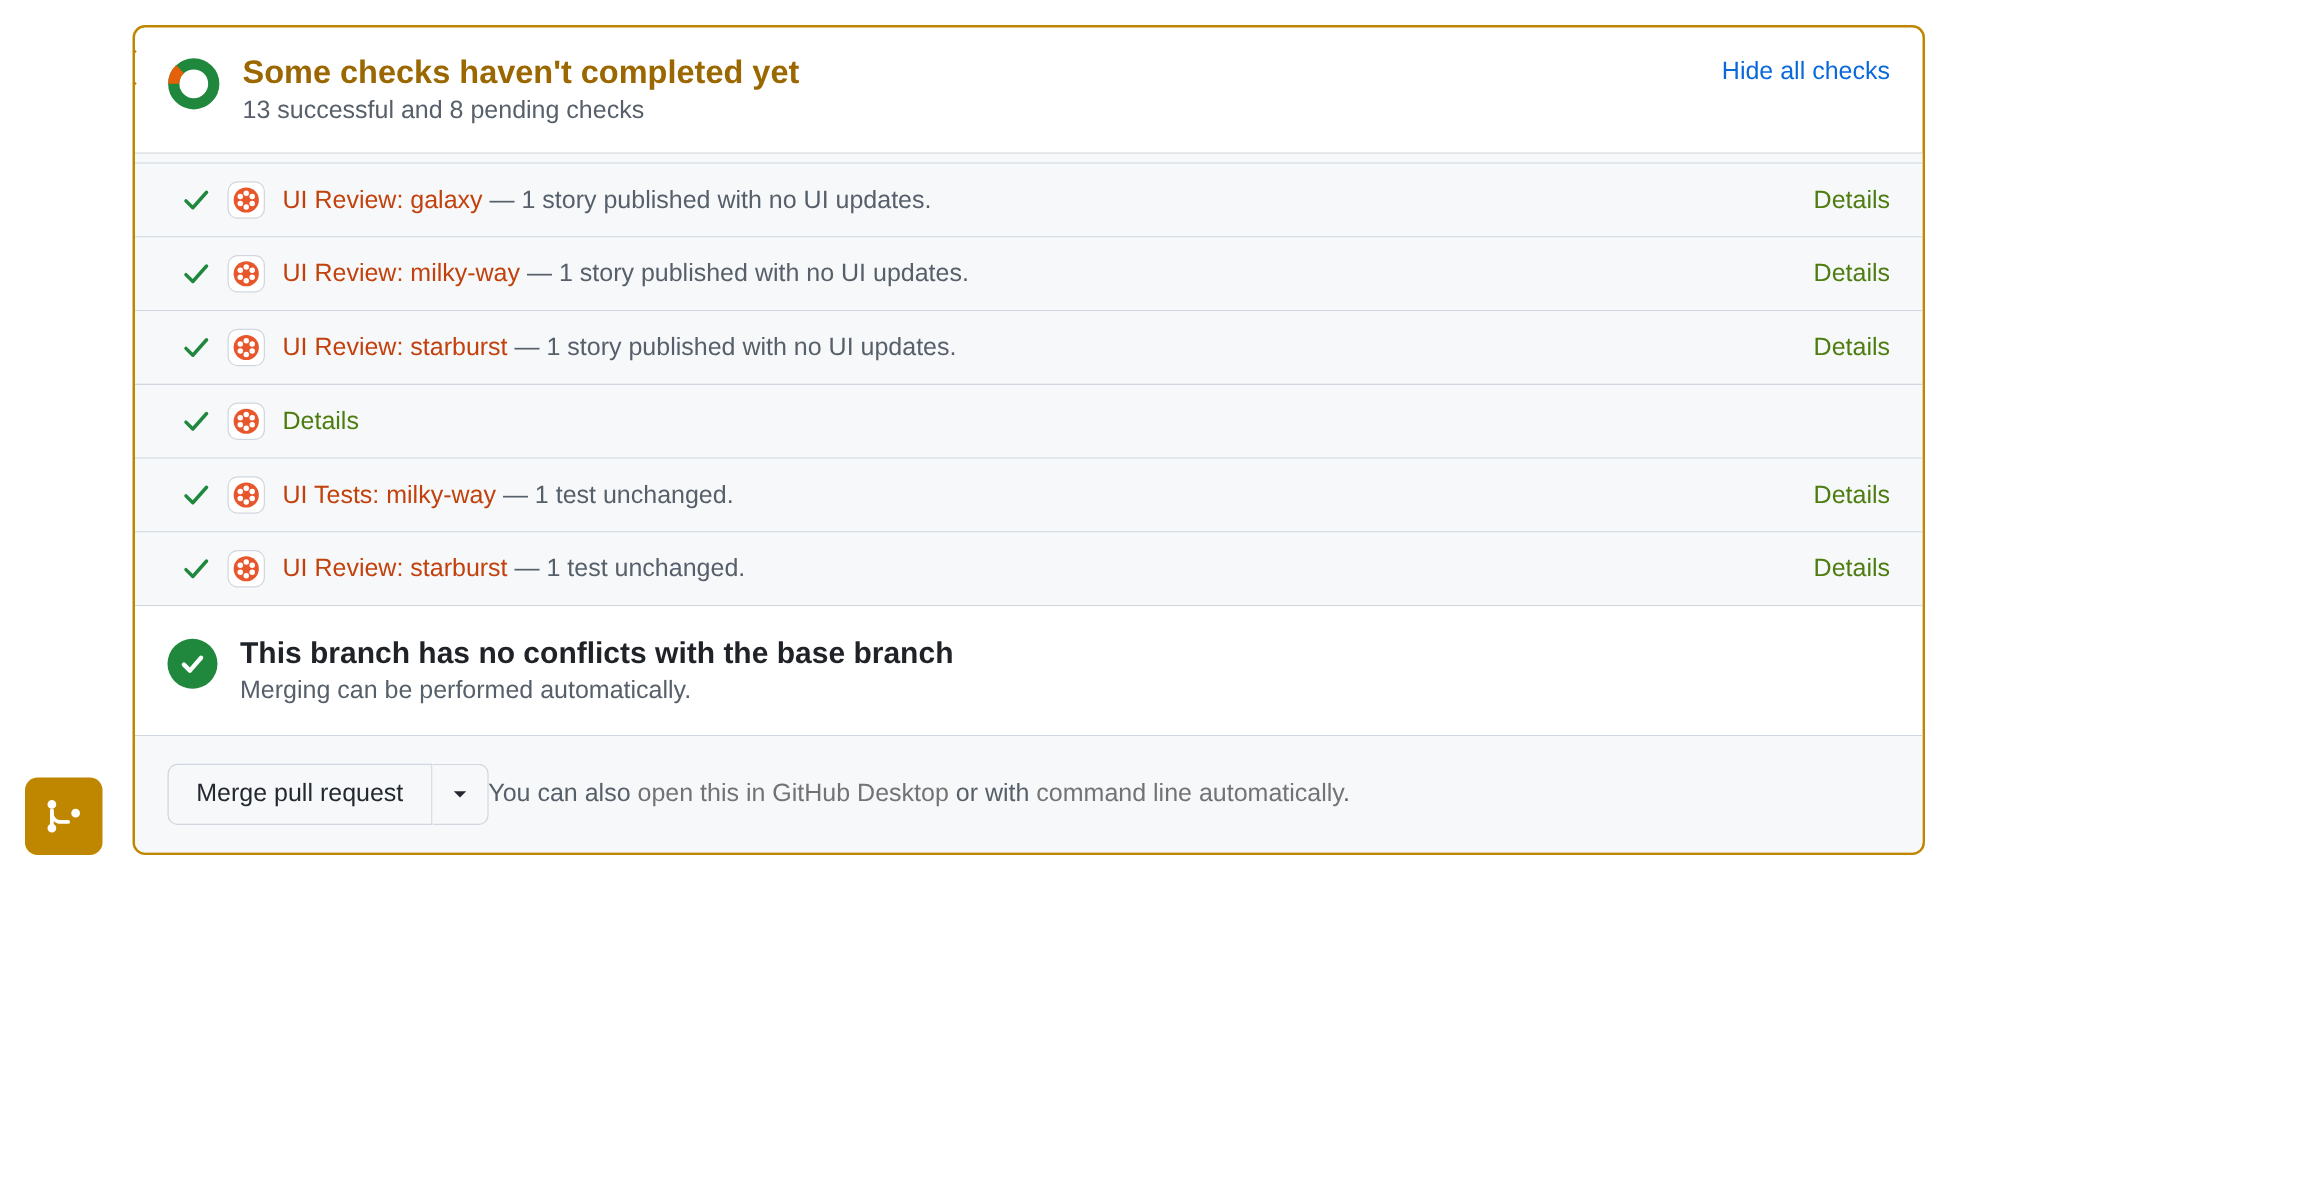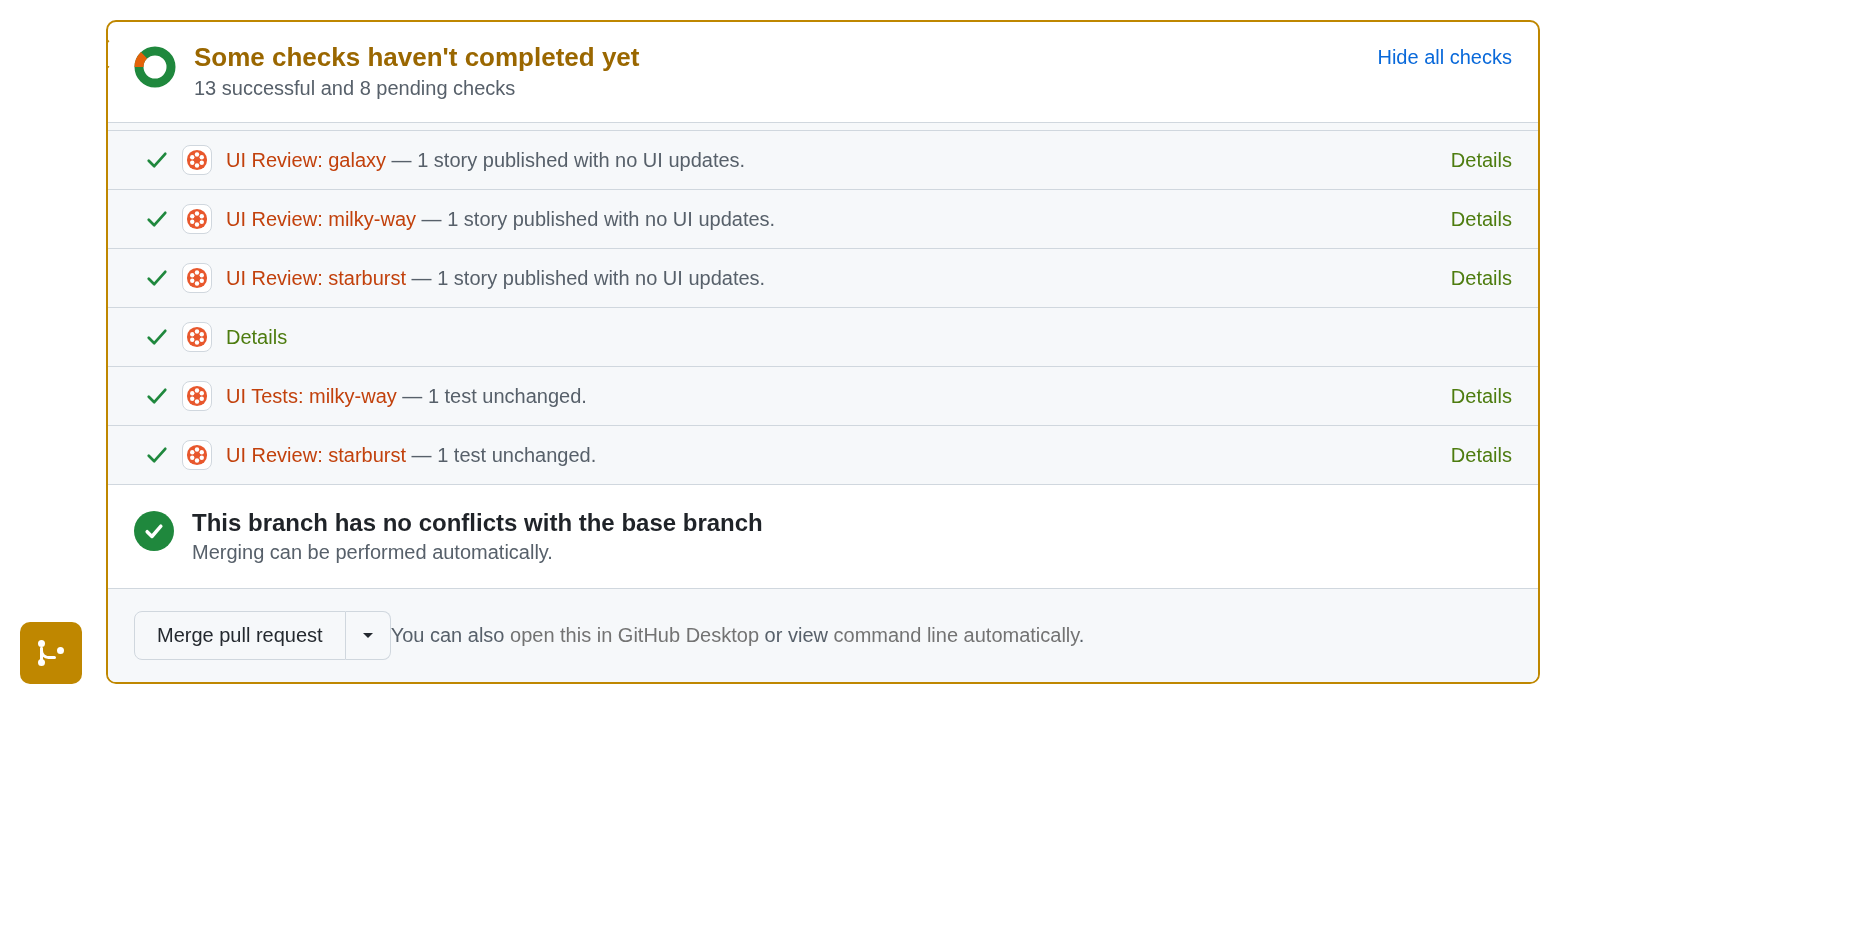--- a/index.html
+++ b/index.html
@@ -381,18 +381,18 @@
     <div class="merge-actions">
       <div class="btn-group">
         <button class="btn">Merge pull request</button>
         <button class="btn-caret">
           <svg width="12" height="8" viewBox="0 0 12 8" fill="#24292f">
               <path d="M1 1 6 6 11 1Z"></path>
             </svg>
         </button>
       </div>
       <div class="merge-hint">
-        <span>You can also </span><a>open this in GitHub Desktop</a><span> or view </span><a>command line automatically</a><span>.</span>
+        <span>You can also </span><a>open this in GitHub Desktop</a><span> or with </span><a>command line automatically</a><span>.</span>
       </div>
     </div>
 
   </div>
 </div>
 
 </body></html>

